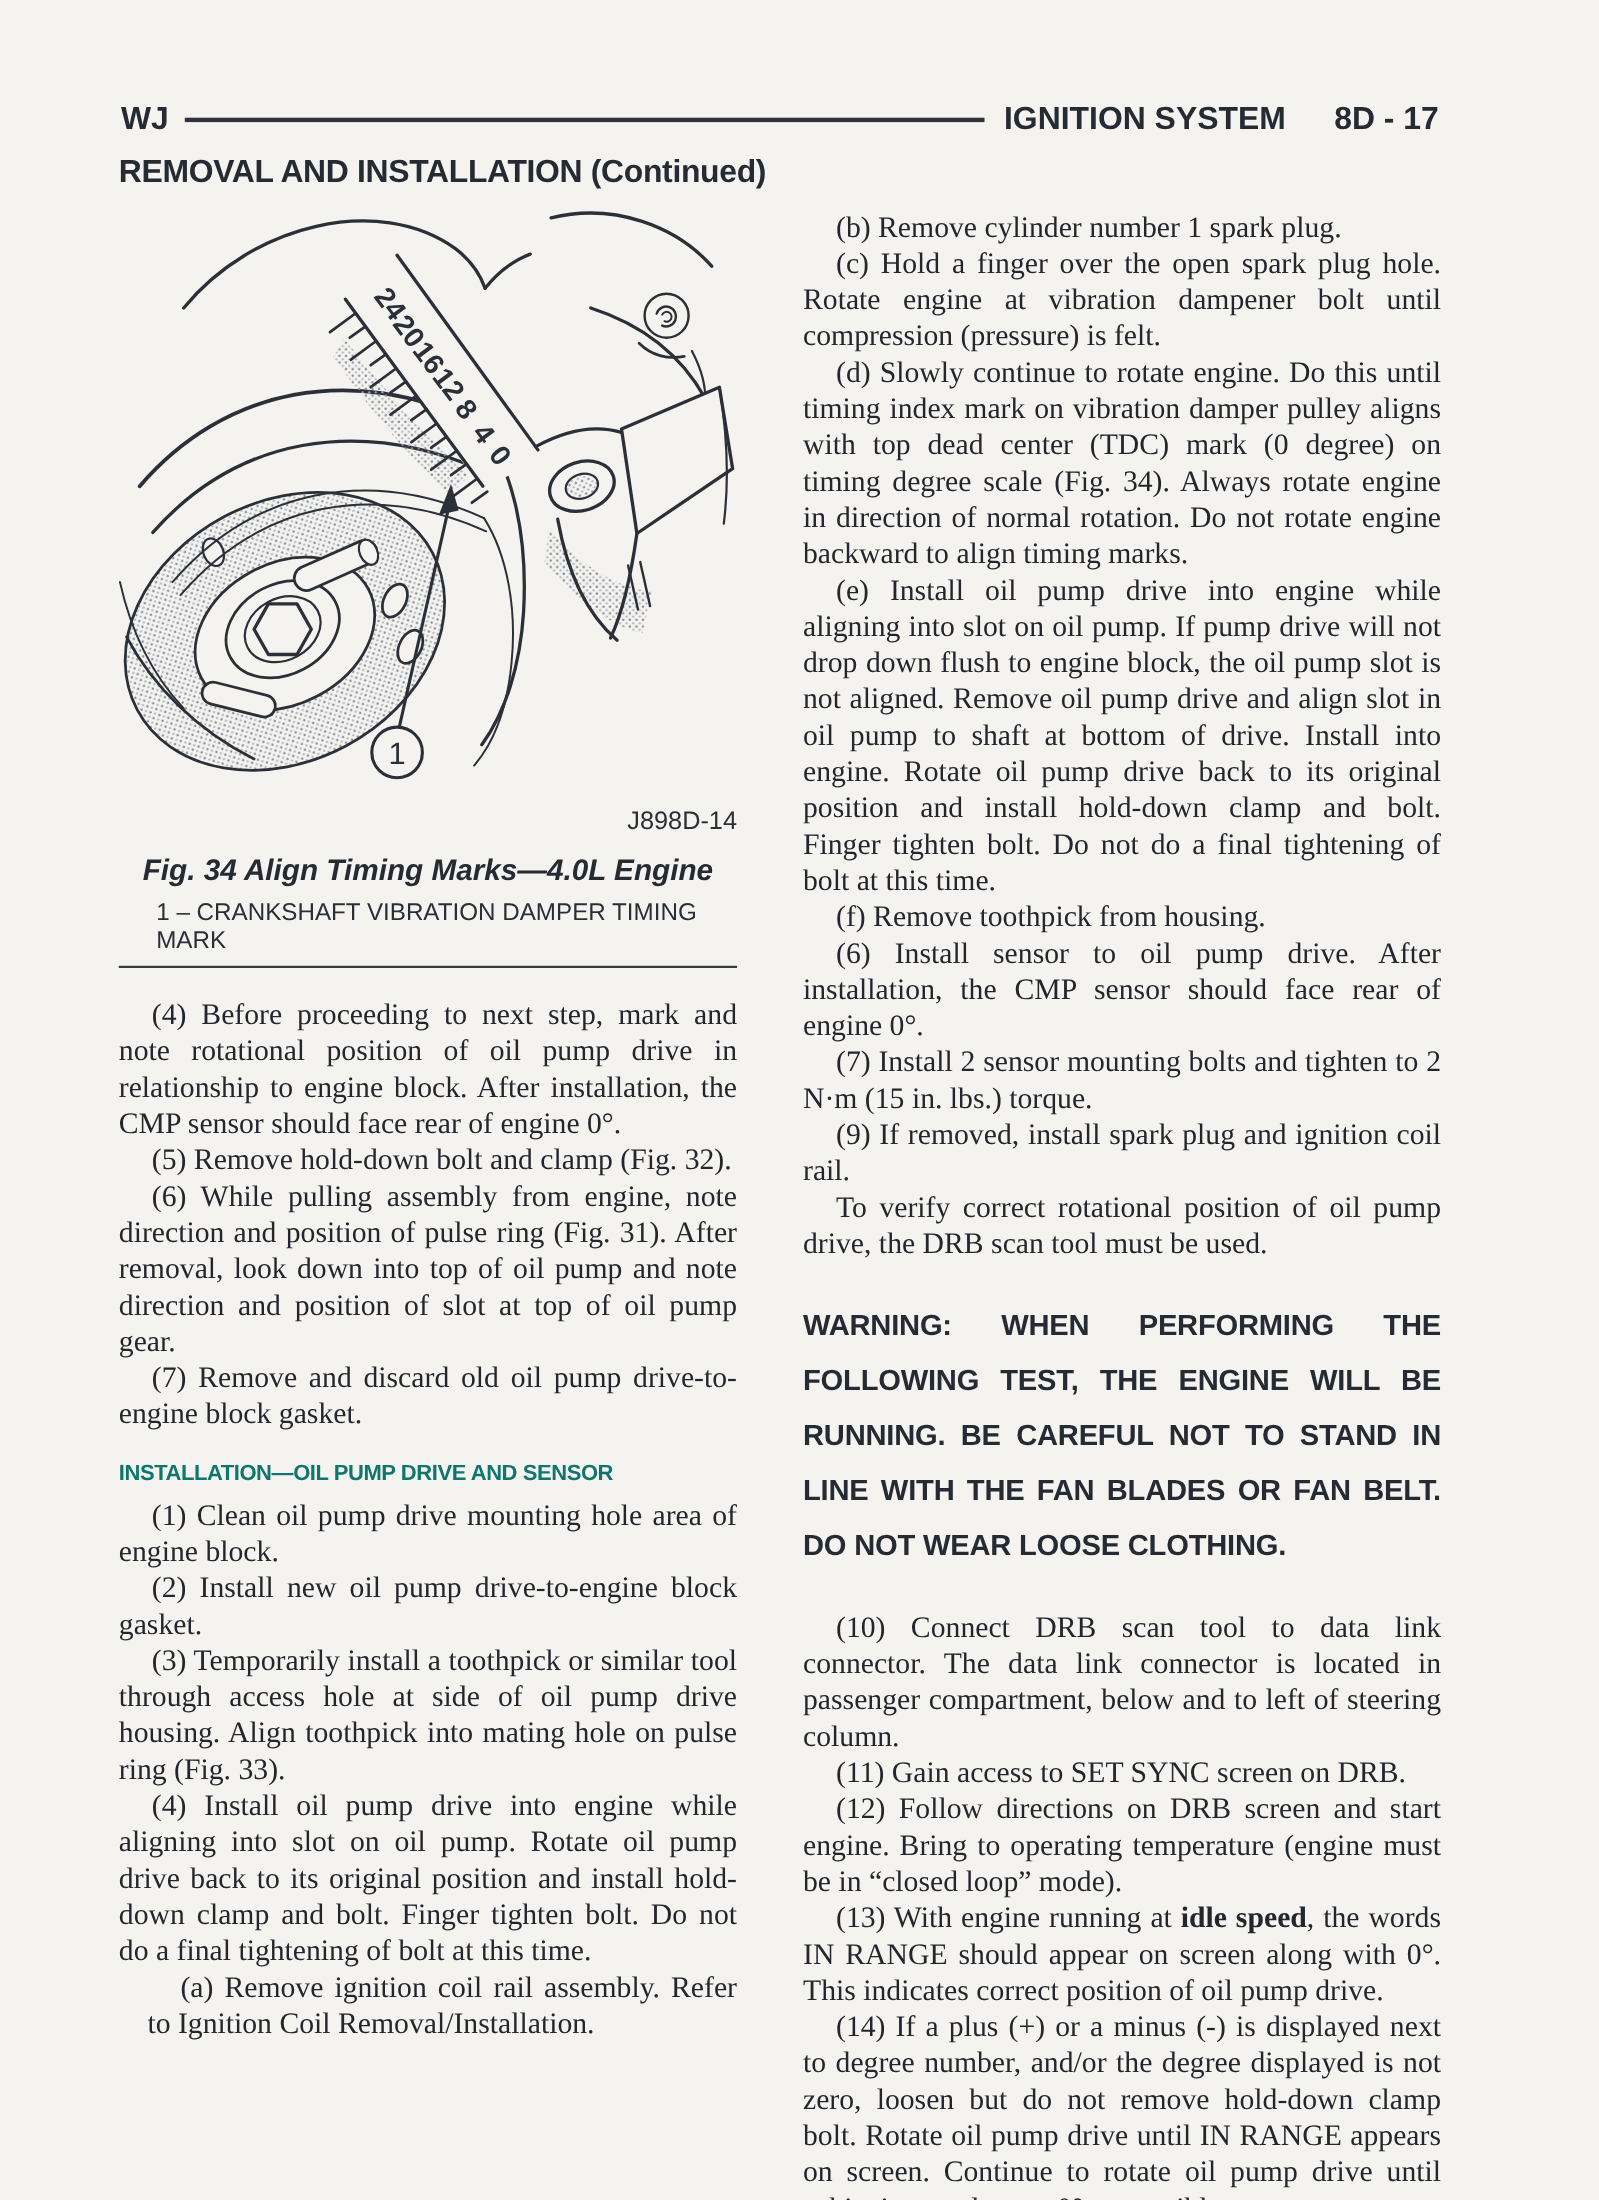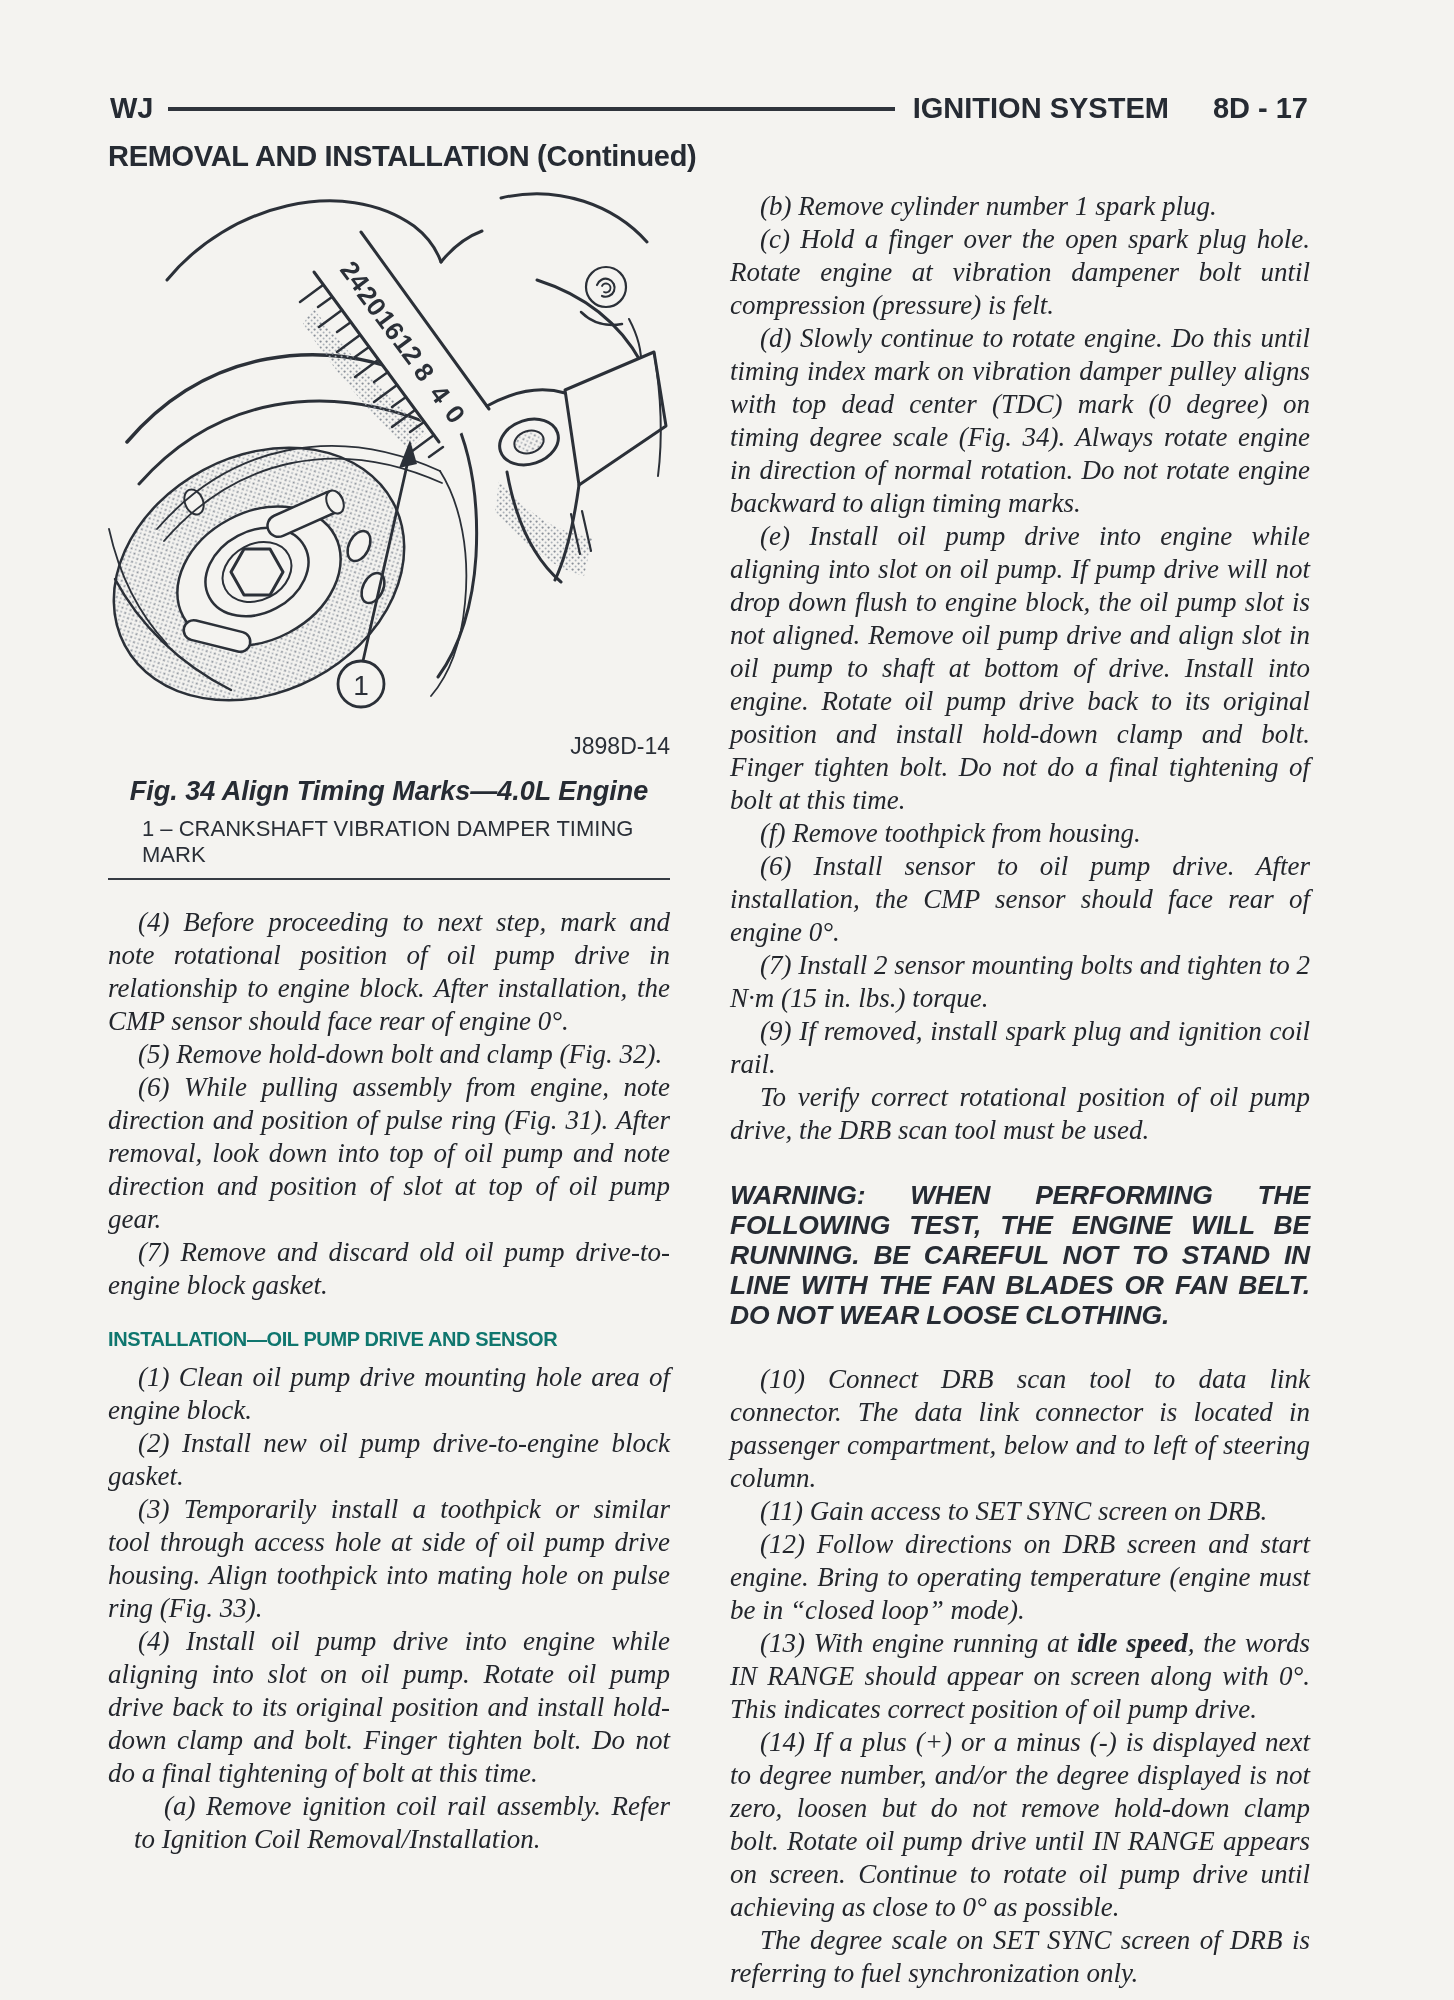--- a/index.html
+++ b/index.html
@@ -26,25 +26,25 @@
   .col-l { width:562px; }
   .col-r { width:580px; padding-top:6px; }
 
   .fig-svg { display:block; width:562px; height:545px; }
   .fig-code { text-align:right; font-family:"Liberation Sans",sans-serif; font-size:23px; margin-top:4px; color:#2a2f37; }
   .fig-caption { text-align:center; font-family:"Liberation Sans",sans-serif; font-weight:bold; font-style:italic; font-size:27px; margin-top:16px; color:#262b33; }
   .fig-legend { font-family:"Liberation Sans",sans-serif; font-size:22px; margin-top:9px; padding-left:34px; color:#2a2f37; }
   .fig-rule { border-bottom:2.5px solid #363b43; margin-top:10px; }
 
   .paras { margin-top:26px; }
-  .para { margin:0; text-align:justify; font-size:27px; line-height:33px; text-indent:30px;font-style:italic; }
+  .para { margin:0; text-align:justify; font-size:27px; line-height:33px; text-indent:30px; }
   .para.sub { margin-left:26px; }
   .para.warning {
     font-family:"Liberation Sans",sans-serif; font-weight:bold;
-    font-size:26.5px; line-height:30px; text-indent:0;
+    font-size:26.5px; line-height:50px; text-indent:0;
     margin:33px 0; letter-spacing:-0.2px; color:#262b33; text-align:justify;
   }
   .b { font-weight:bold; }
   .subheading {
     font-family:"Liberation Sans",sans-serif; font-weight:bold;
     font-size:20px; letter-spacing:-0.4px; margin:26px 0 10px;
     white-space:nowrap; color:#0f766e;
   }
   .scale-num {
     font-family:"Liberation Sans",sans-serif; font-weight:bold; font-size:26px;

